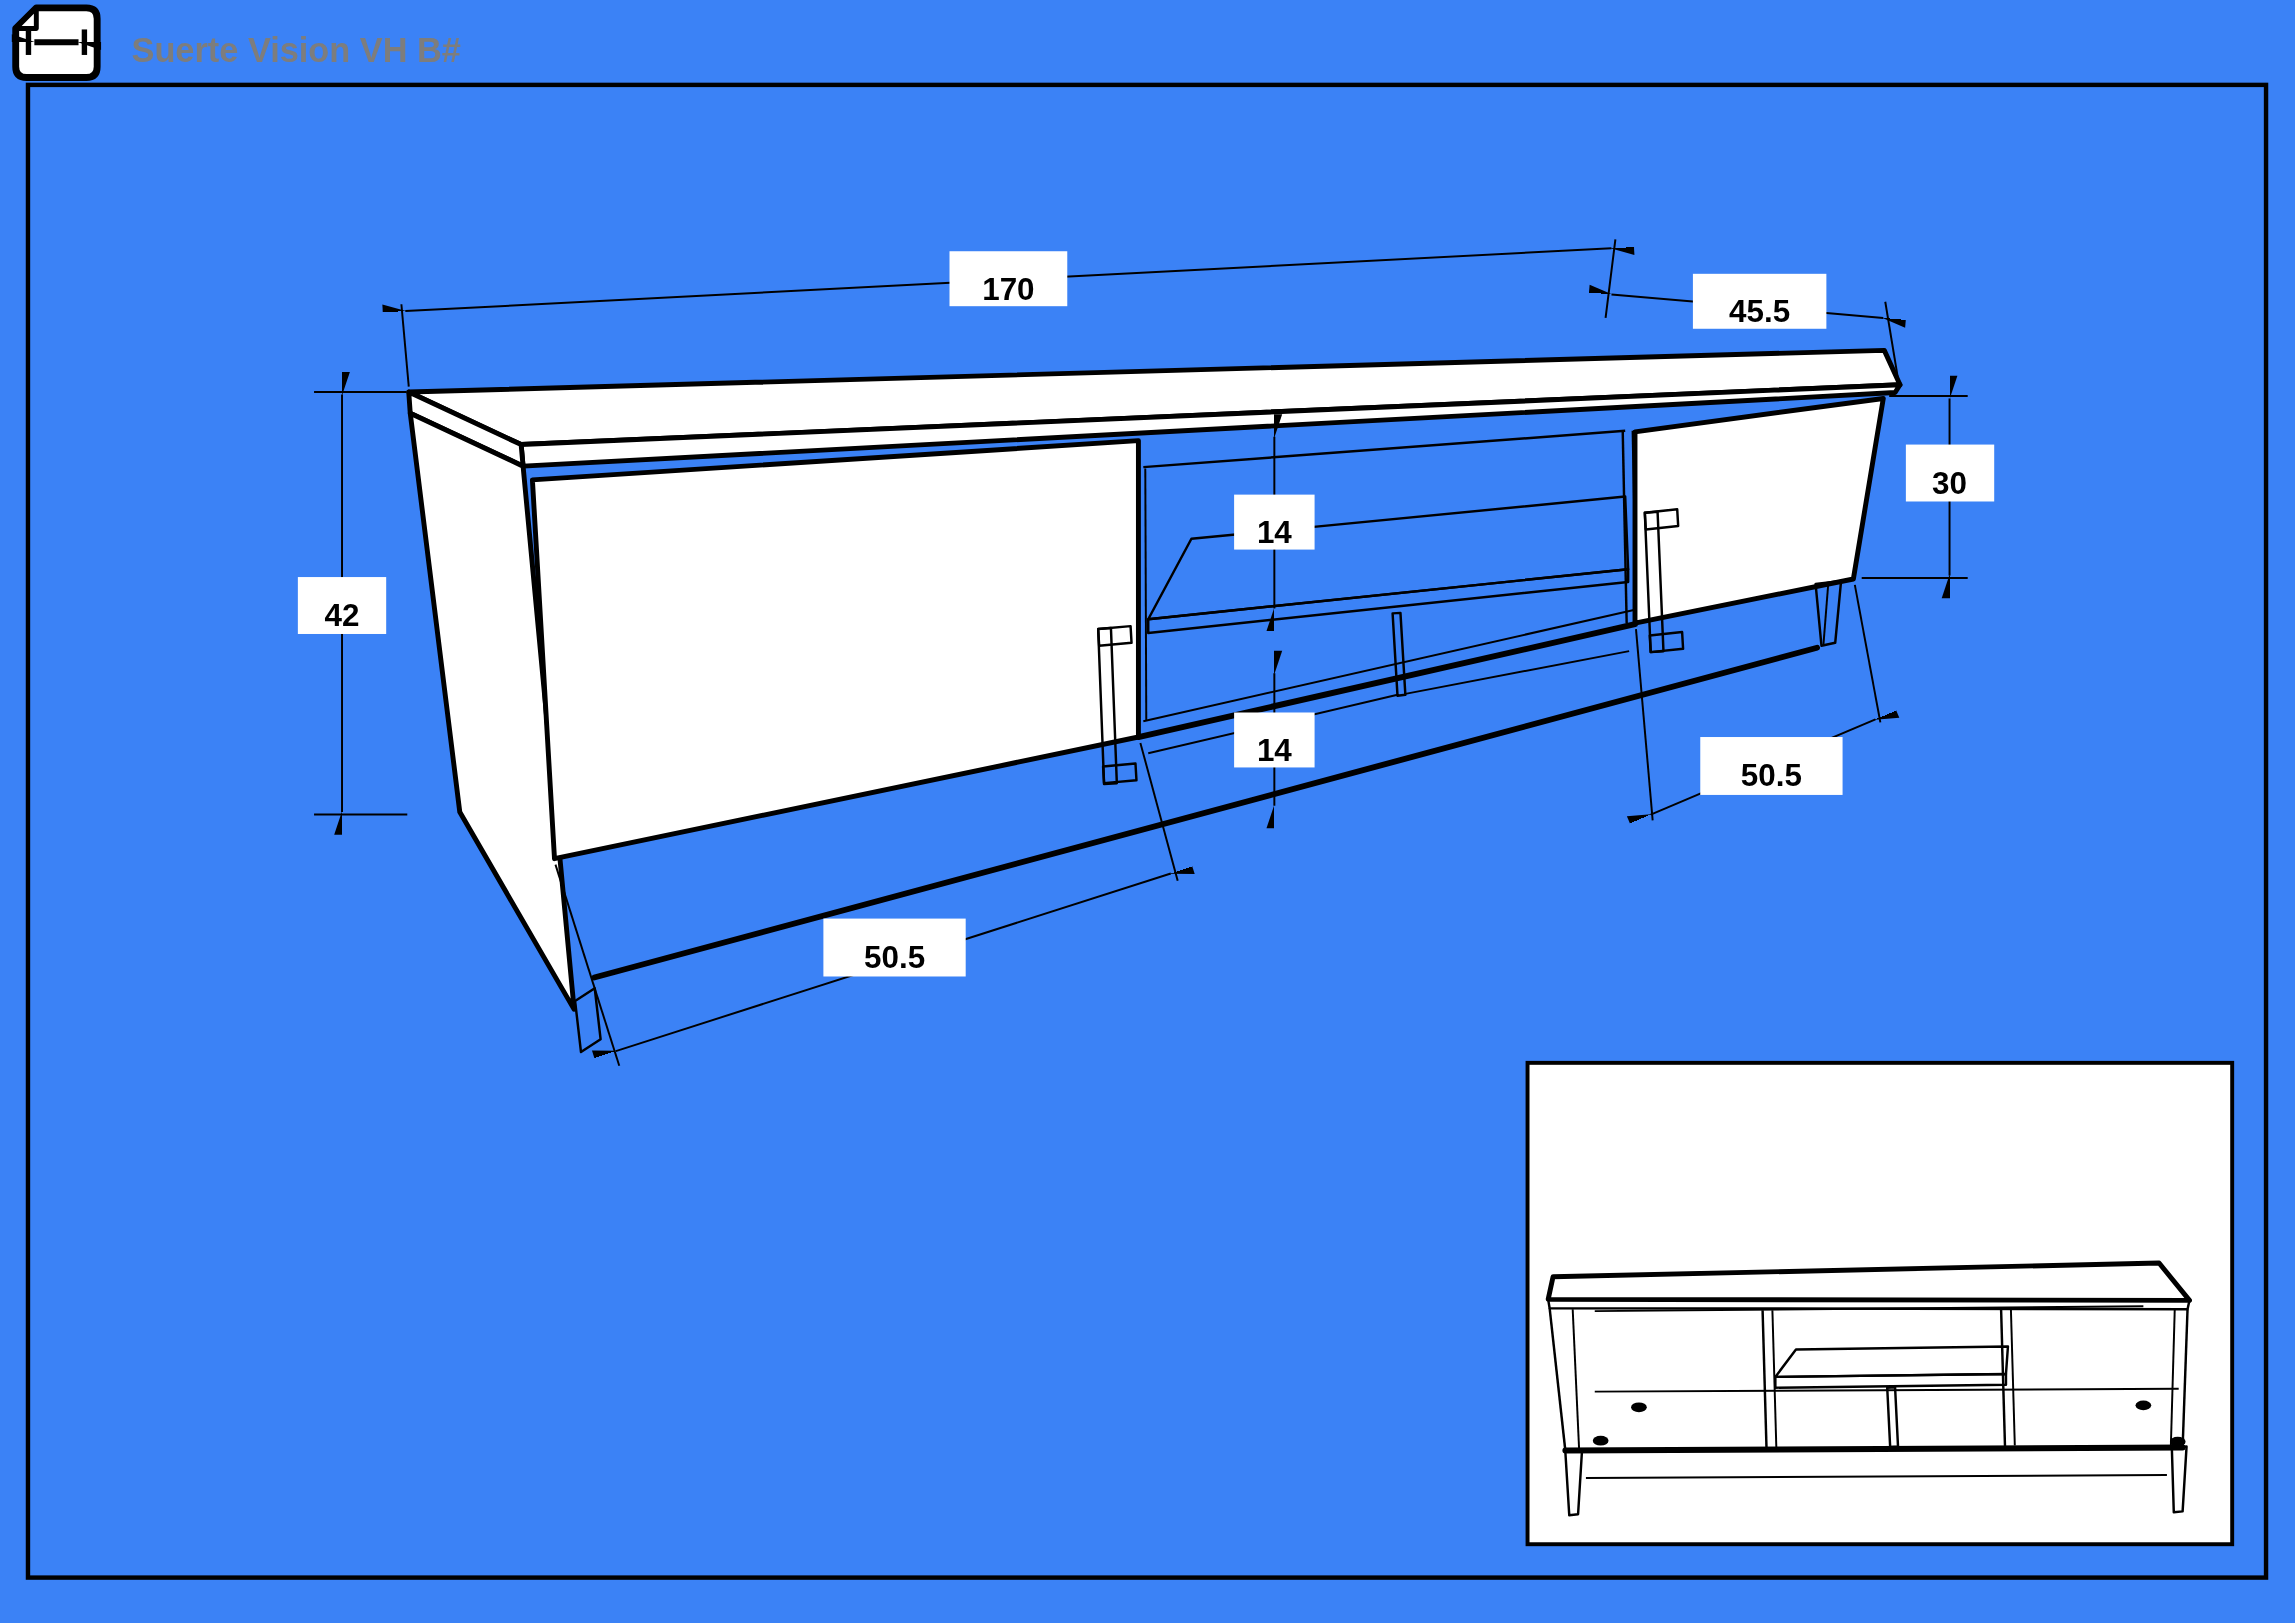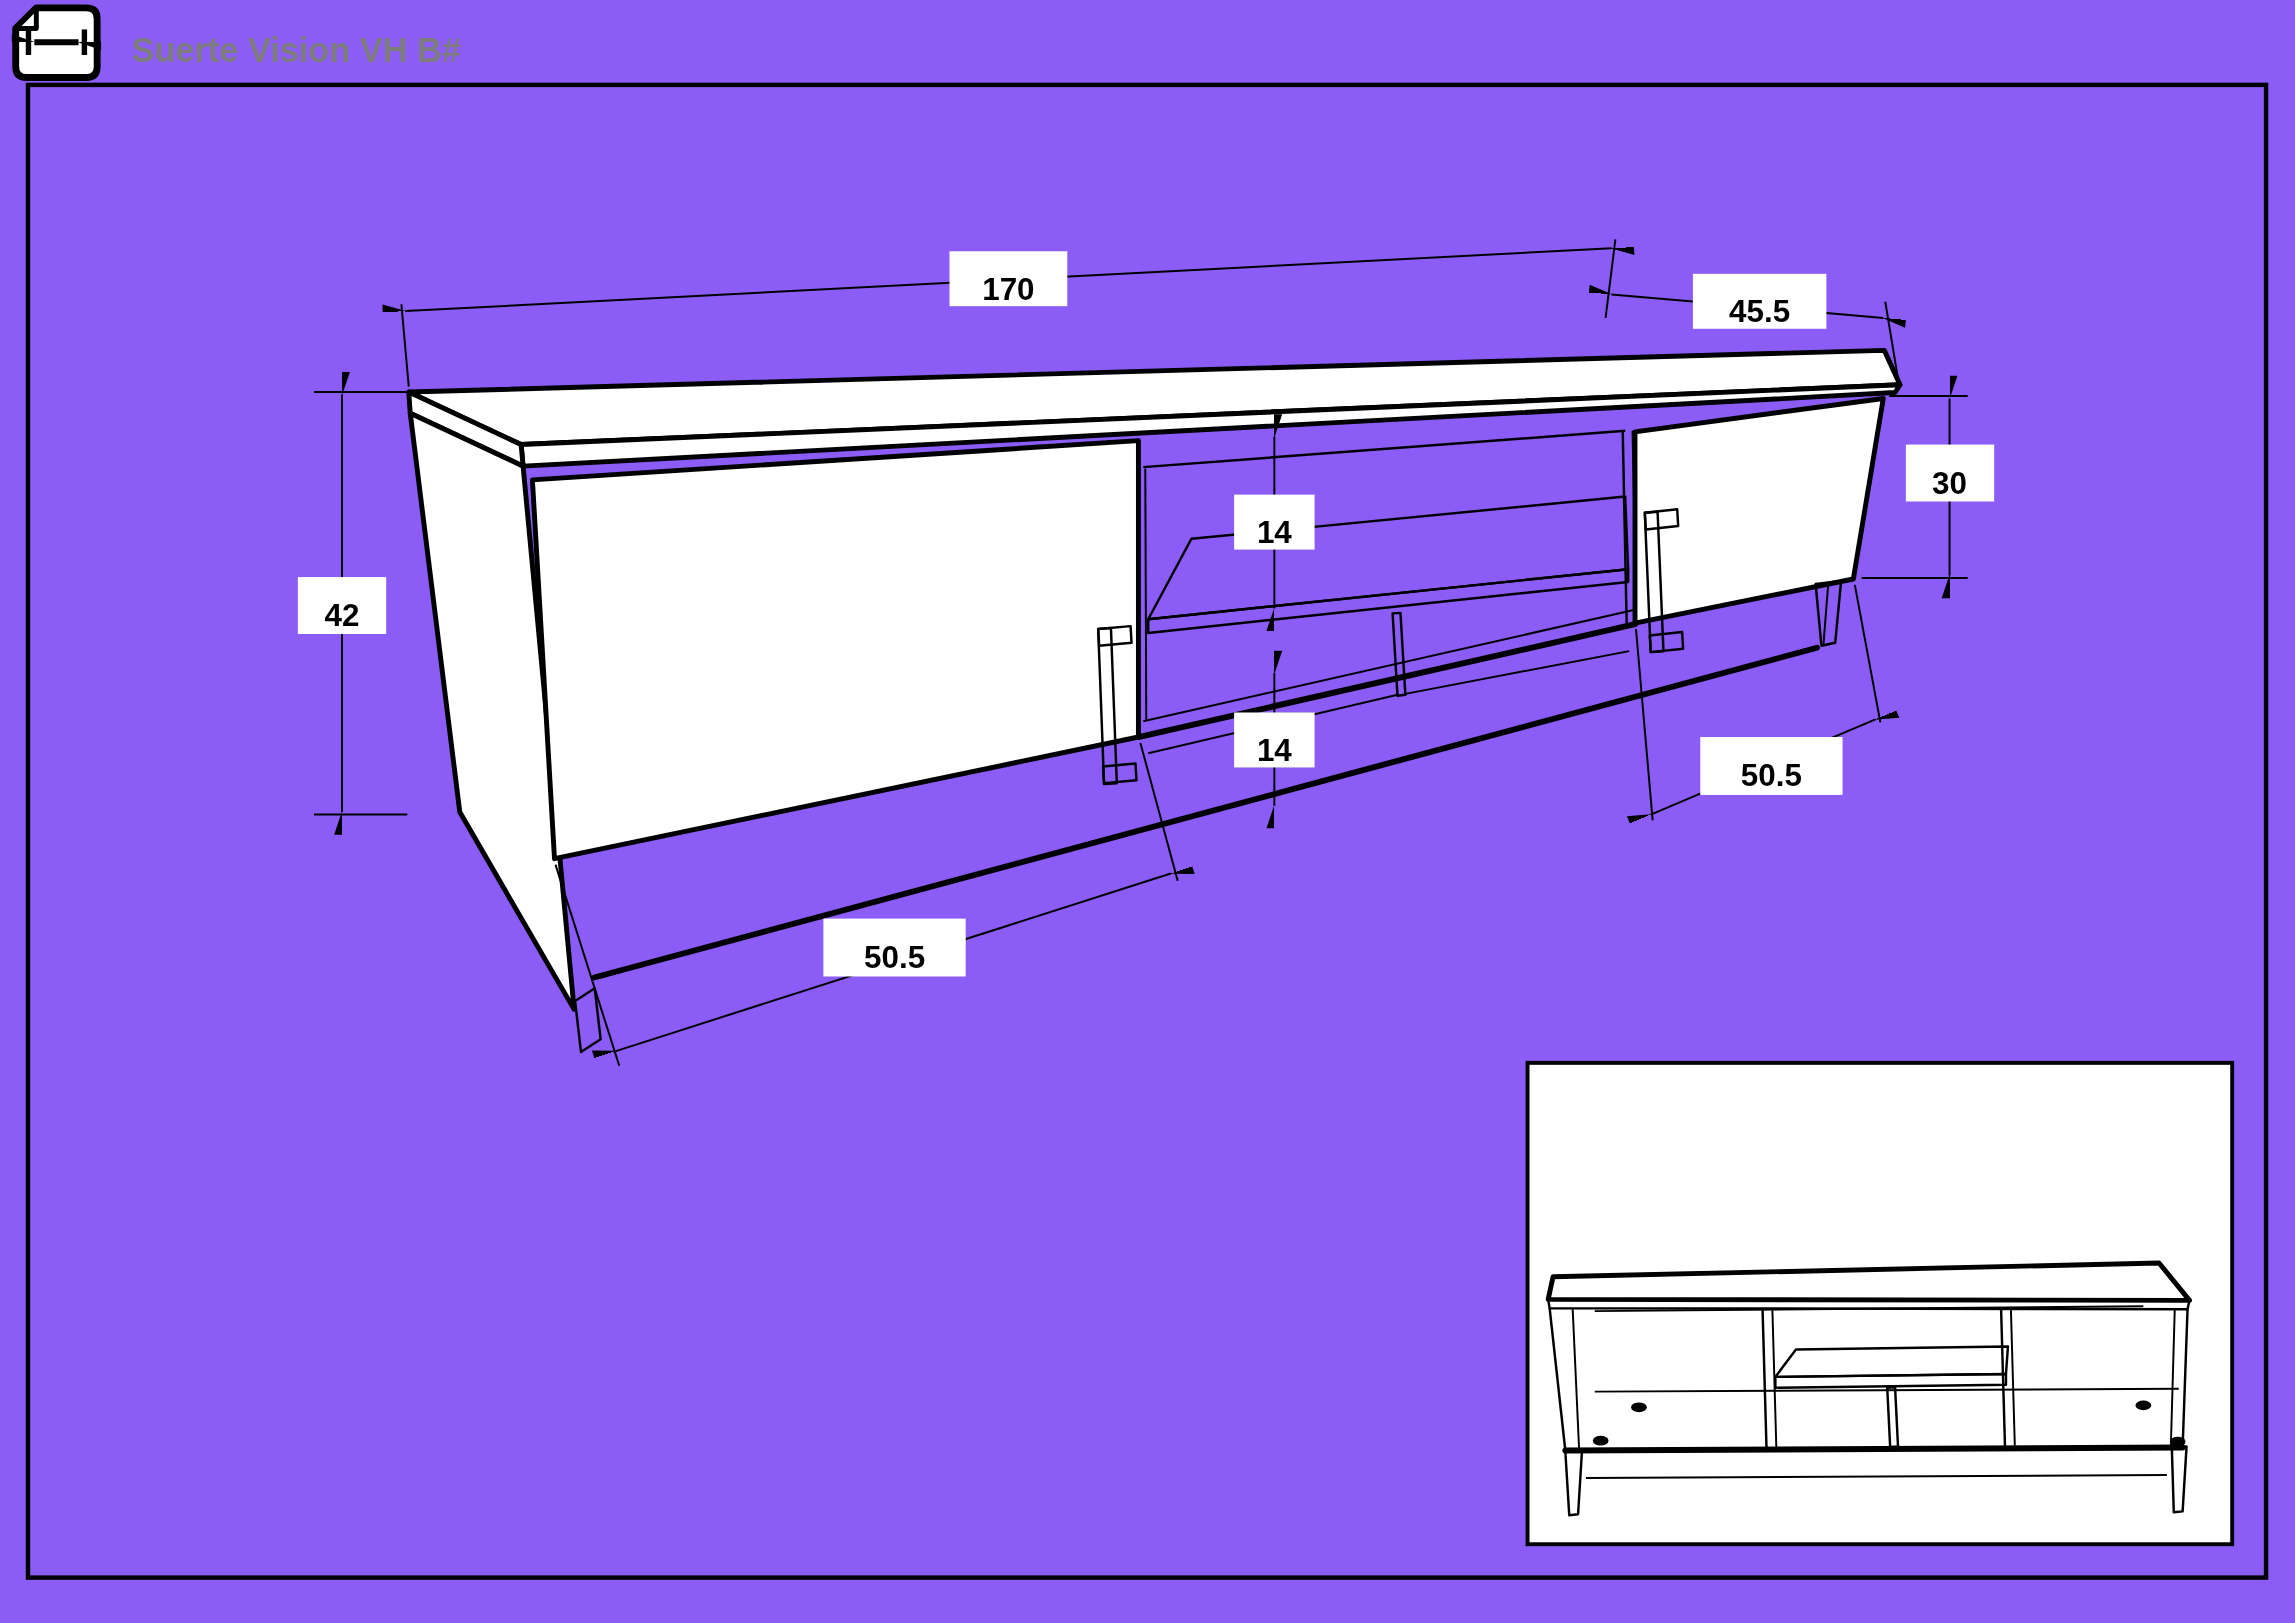--- a/index.html
+++ b/index.html
@@ -1,16 +1,16 @@
 <!DOCTYPE html>
 <html style="font-size:7.9px"><head>
 <meta charset="utf-8">
 <style>
   html,body{margin:0;padding:0;background:#ffffff;}
-  .sheet{position:relative;width:100%;max-width:2295px;background:#8b5cf6;
+  .sheet{position:relative;width:100%;max-width:2295px;background:#3b82f6;
          font-family:"Liberation Sans",sans-serif;}
   svg{display:block;width:100%;height:auto;}
   .dim-text{font-family:"Liberation Sans",sans-serif;font-weight:bold;font-size:64px;
             fill:#000;text-anchor:middle;}
   .title-text{font-family:"Liberation Sans",sans-serif;font-weight:bold;font-size:70px;
               fill:#7d7d7d;}
   .outline{fill:#ffffff;stroke:#000;stroke-width:10;stroke-linejoin:round;}
   .thin{fill:none;stroke:#000;stroke-width:5;stroke-linejoin:round;}
   .hair{fill:none;stroke:#000;stroke-width:4;}
   .thick{fill:none;stroke:#000;stroke-width:12;stroke-linecap:round;}

